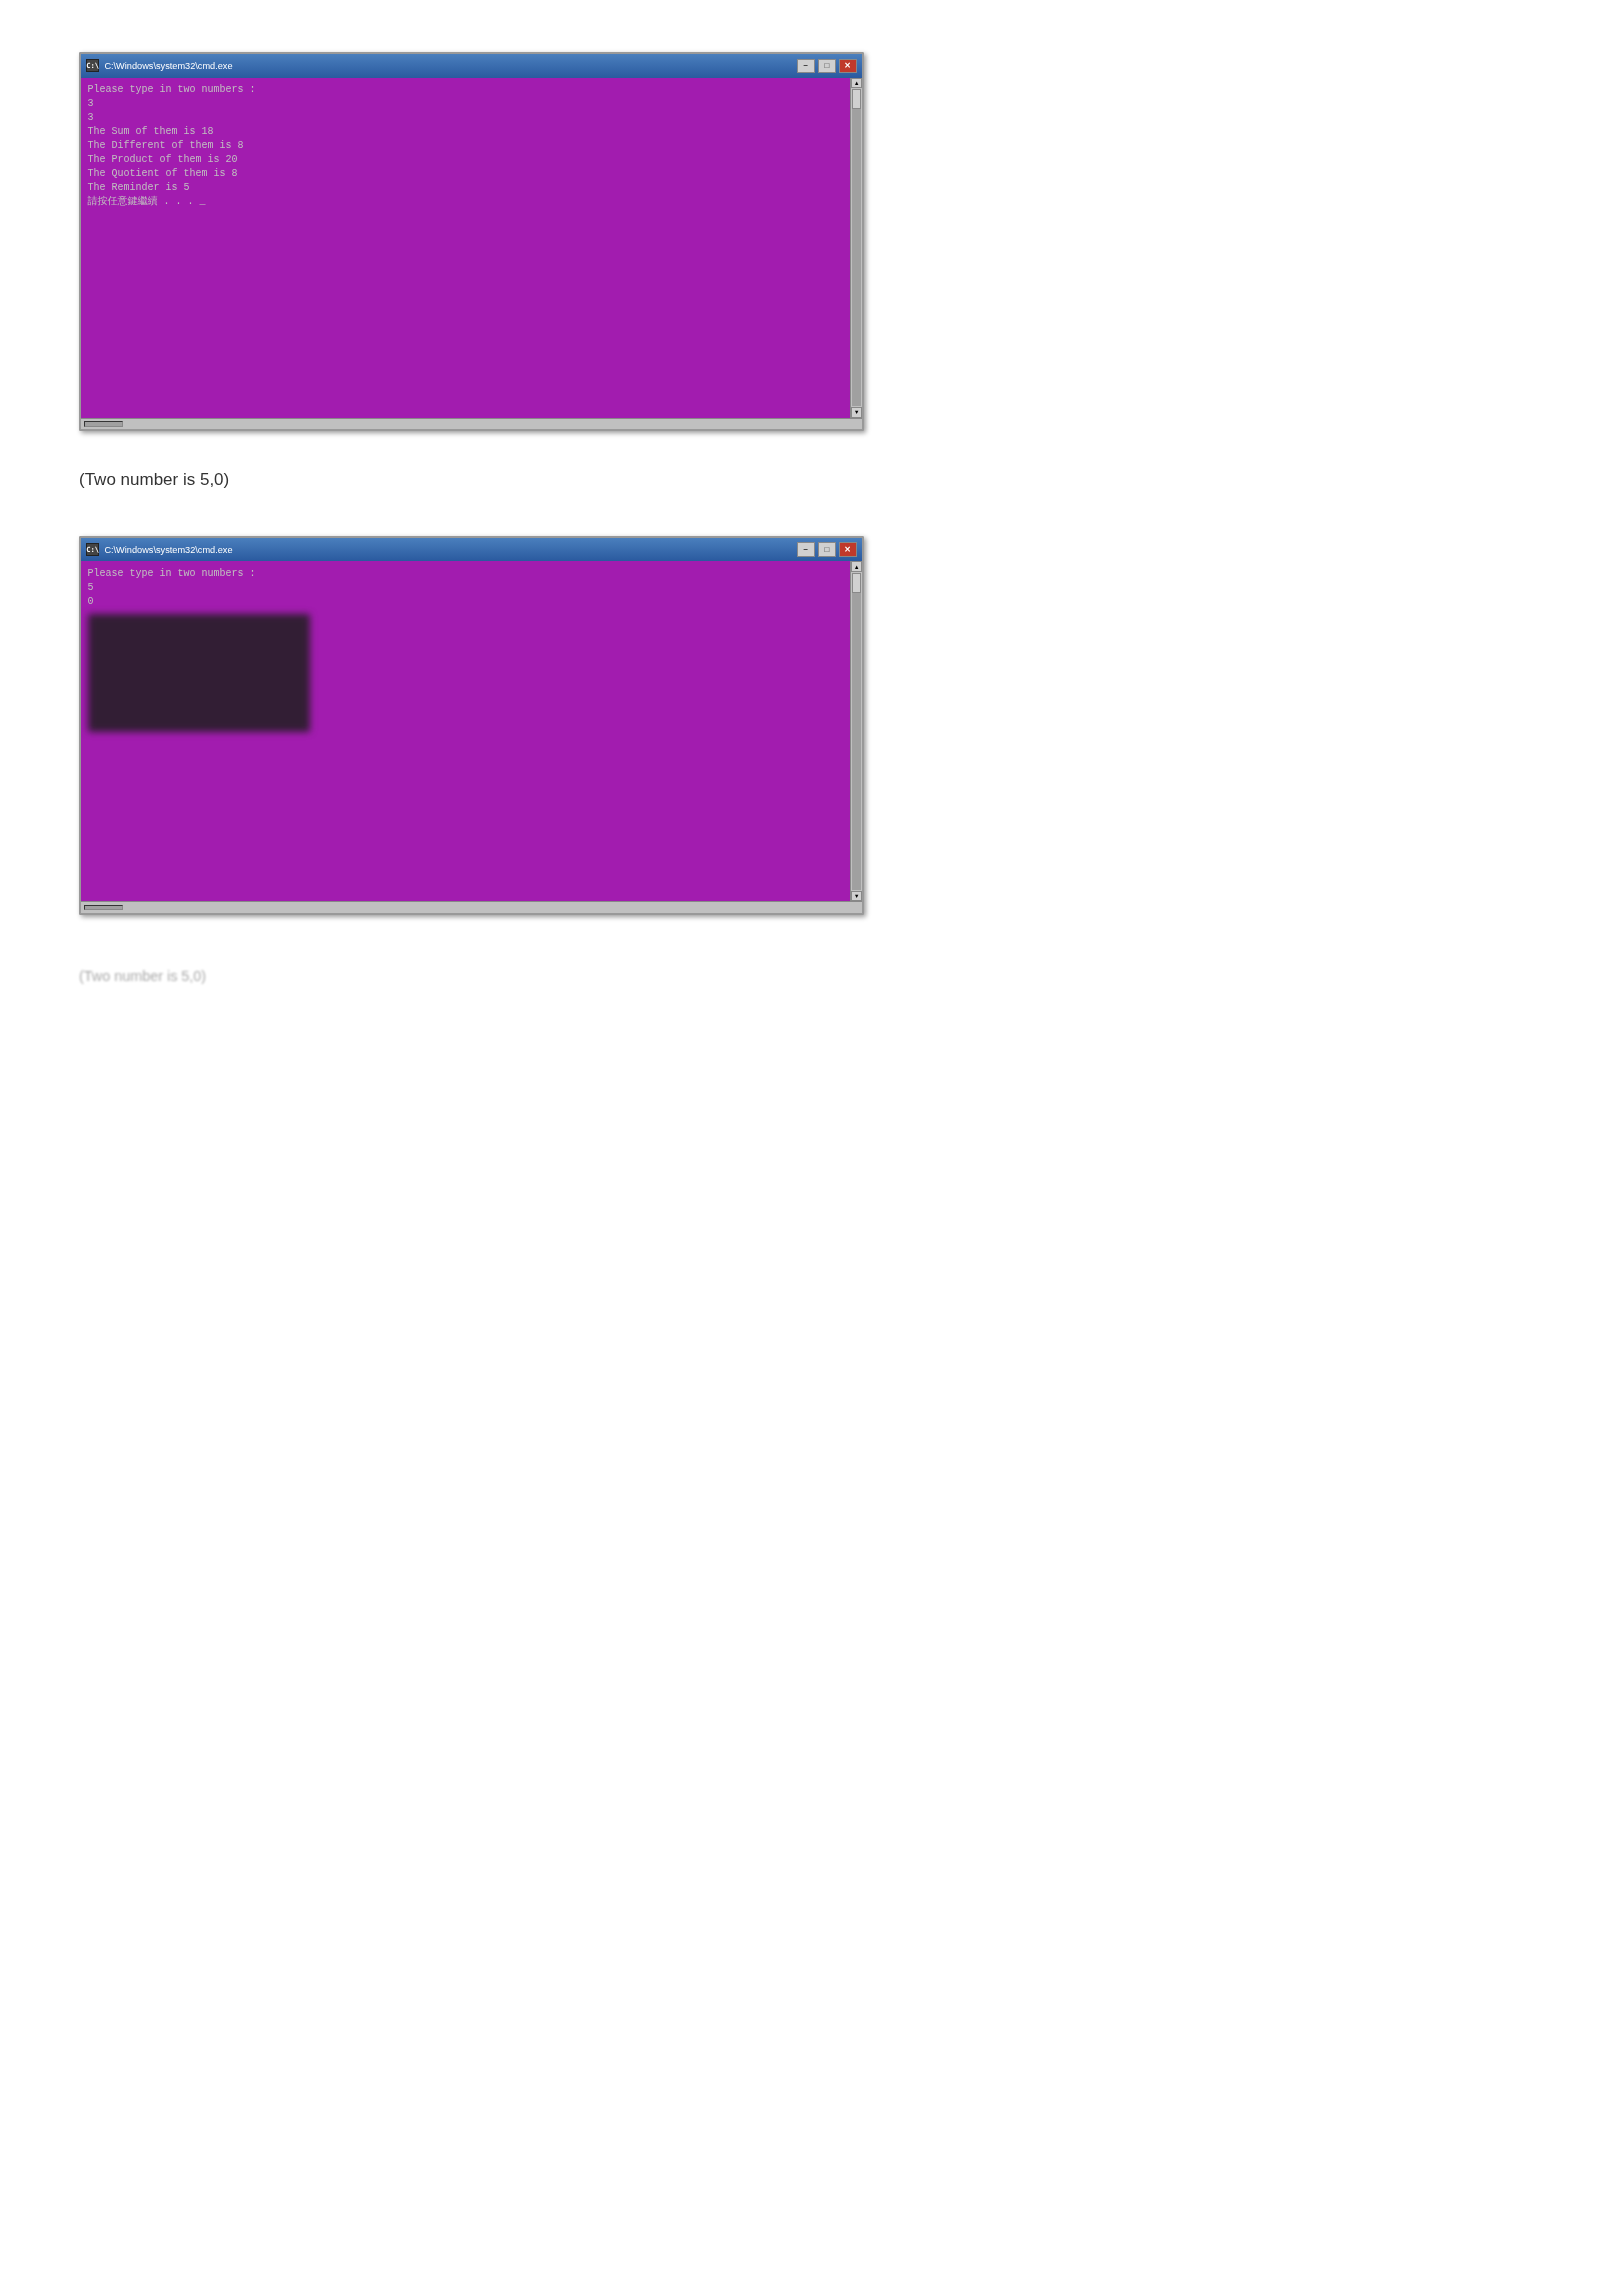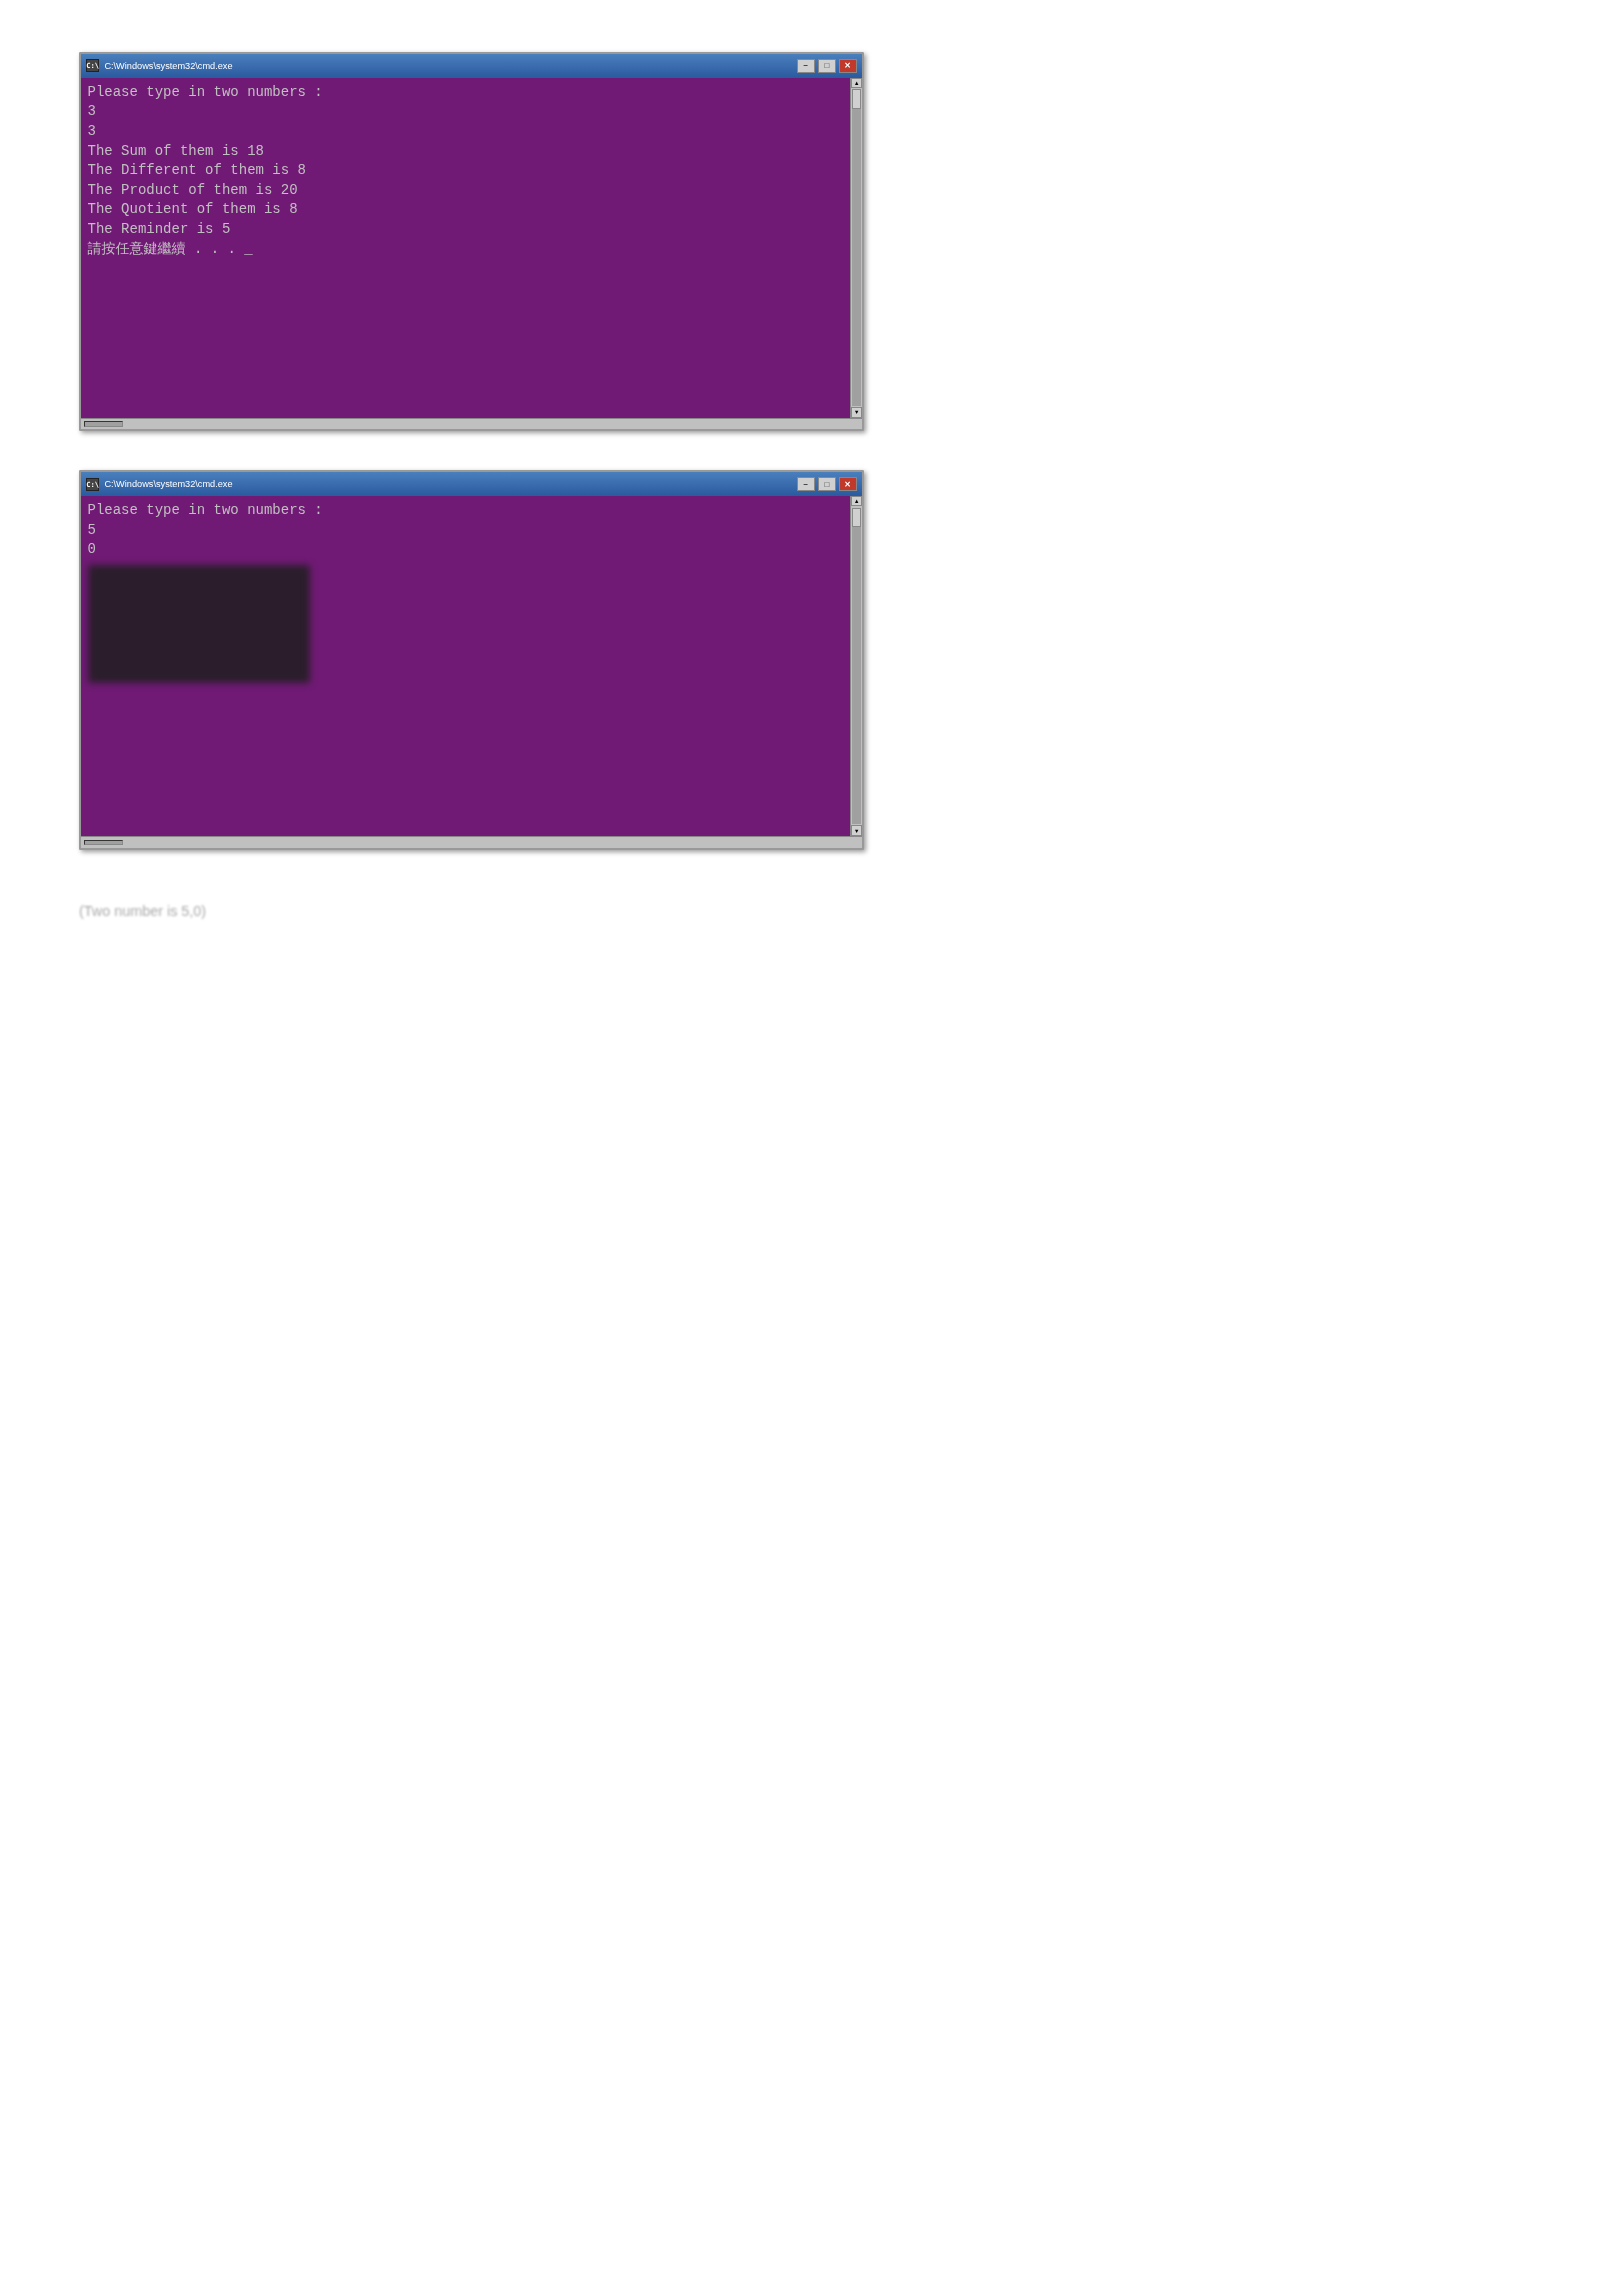--- a/index.html
+++ b/index.html
@@ -81,25 +81,25 @@
       background: #c0392b;
       color: white;
     }
 
     .cmd-body-wrapper {
       display: flex;
       height: 340px;
     }
 
     .cmd-body {
-      background: #701a75;
+      background: #a21caf;
       flex: 1;
       padding: 5.2px 6.5px;
       font-family: 'Courier New', Courier, monospace;
-      font-size: 14px;
+      font-size: 10px;
       color: #c0c0c0;
       overflow: hidden;
       line-height: 1.4;
     }
 
     .cmd-scrollbar {
       width: 11.8px;
       background: #c0c0c0;
       display: flex;
       flex-direction: column;
@@ -207,20 +207,21 @@
           <div class="scrollbar-thumb"></div>
         </div>
         <div class="scrollbar-arrow">▼</div>
       </div>
     </div>
     <div class="cmd-statusbar">
       <div class="cmd-statusbar-bar"></div>
     </div>
   </div>
 
+  <div class="caption-text">(Two number is 5,0)</div>
 
   <div class="blurred-section">
     <div class="cmd-window">
       <div class="cmd-titlebar">
         <div class="cmd-titlebar-icon">
           <span style="font-size:7.2px; font-family: monospace; color:#fff;">C:\</span>
         </div>
         <span class="cmd-titlebar-text">C:\Windows\system32\cmd.exe</span>
         <div class="cmd-titlebar-buttons">
           <div class="cmd-btn">−</div>

